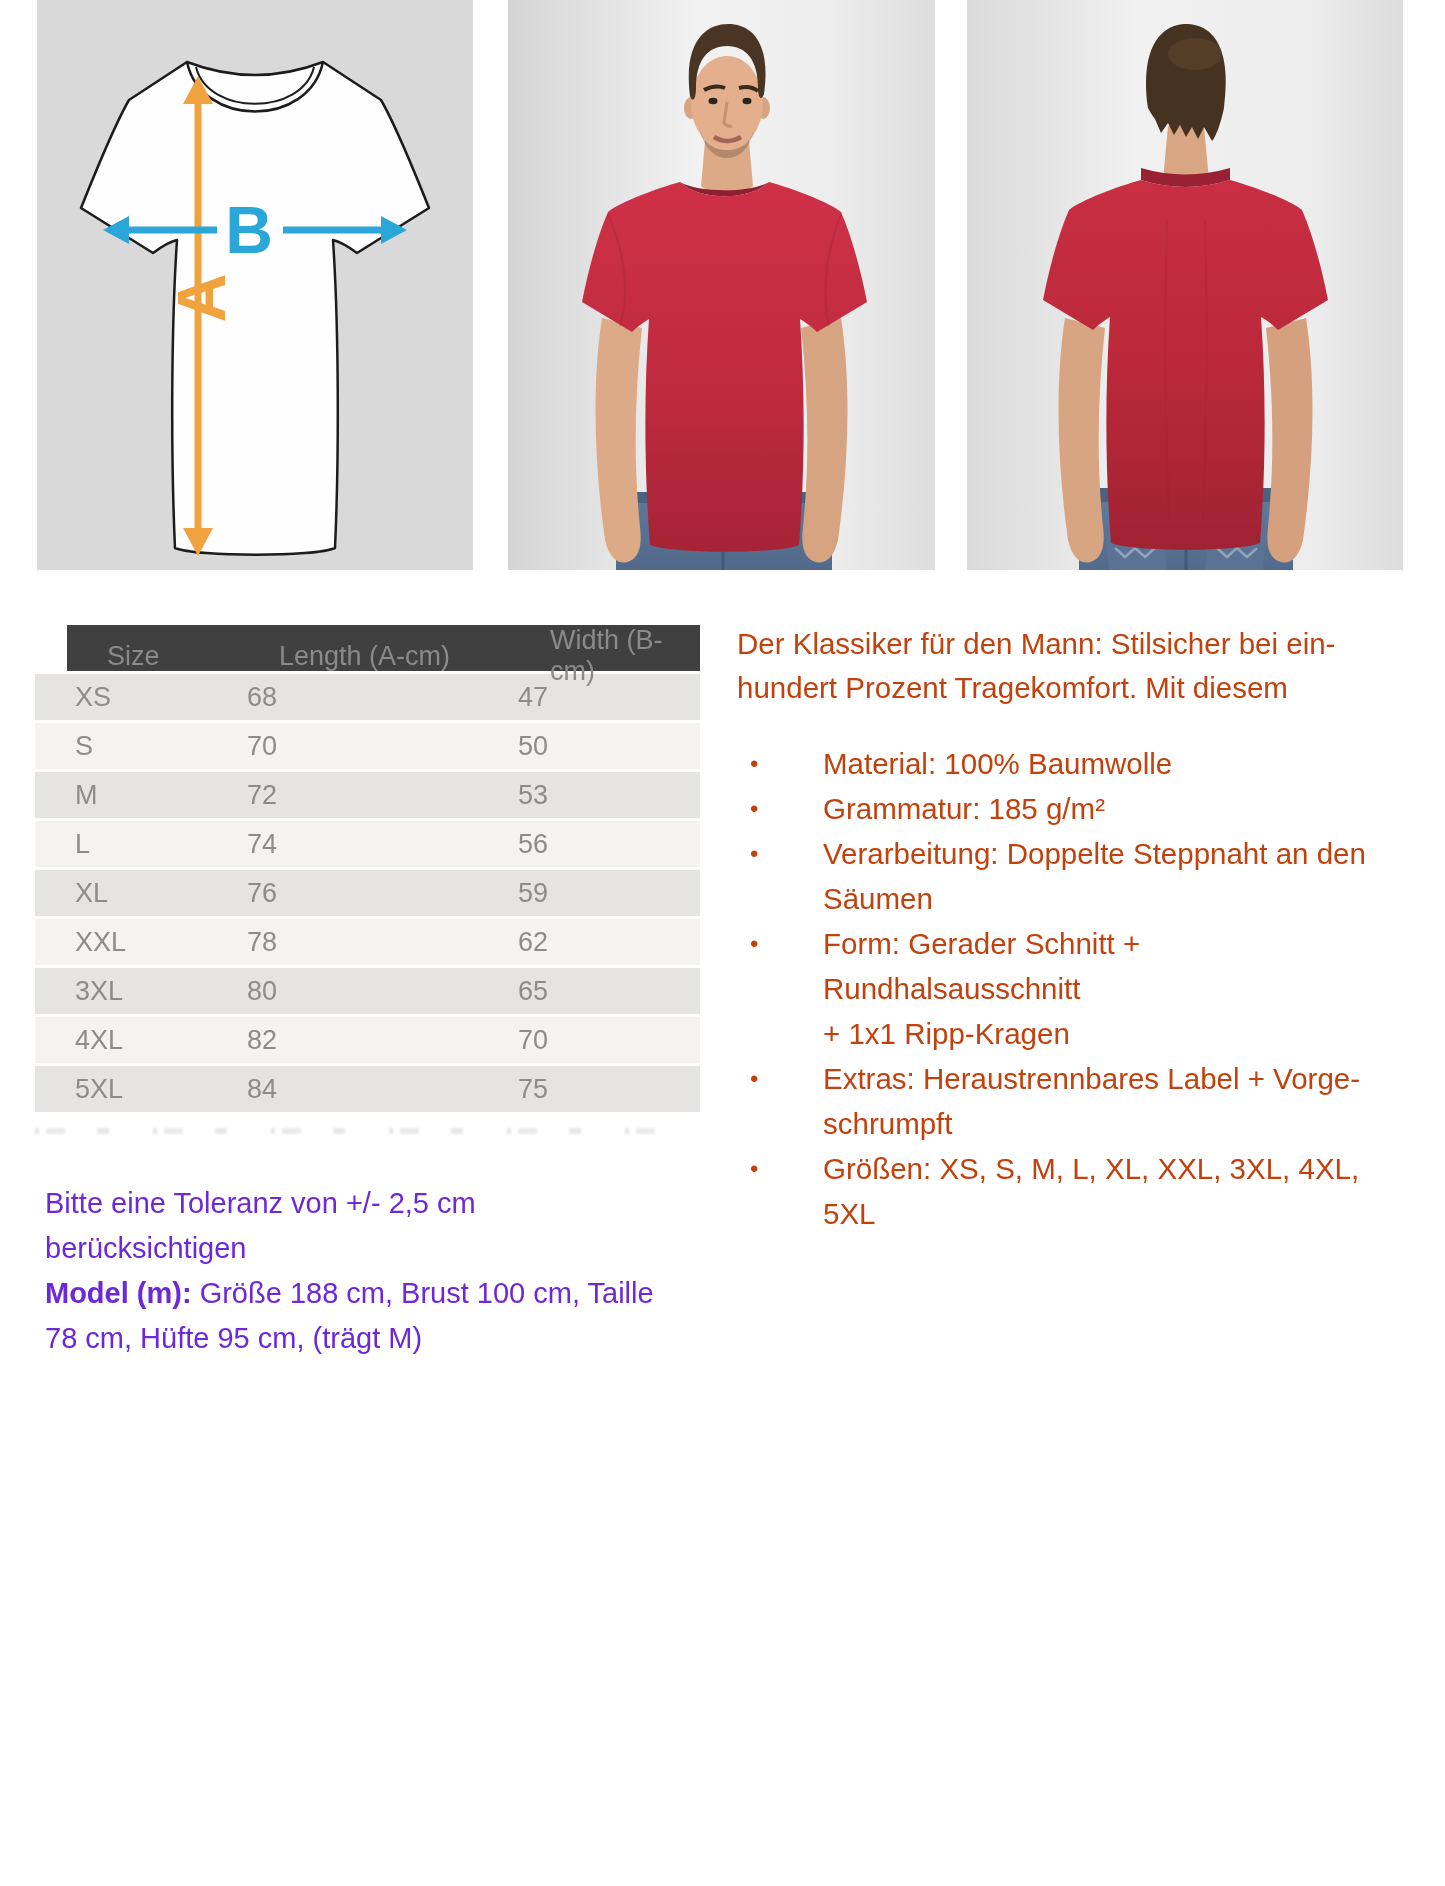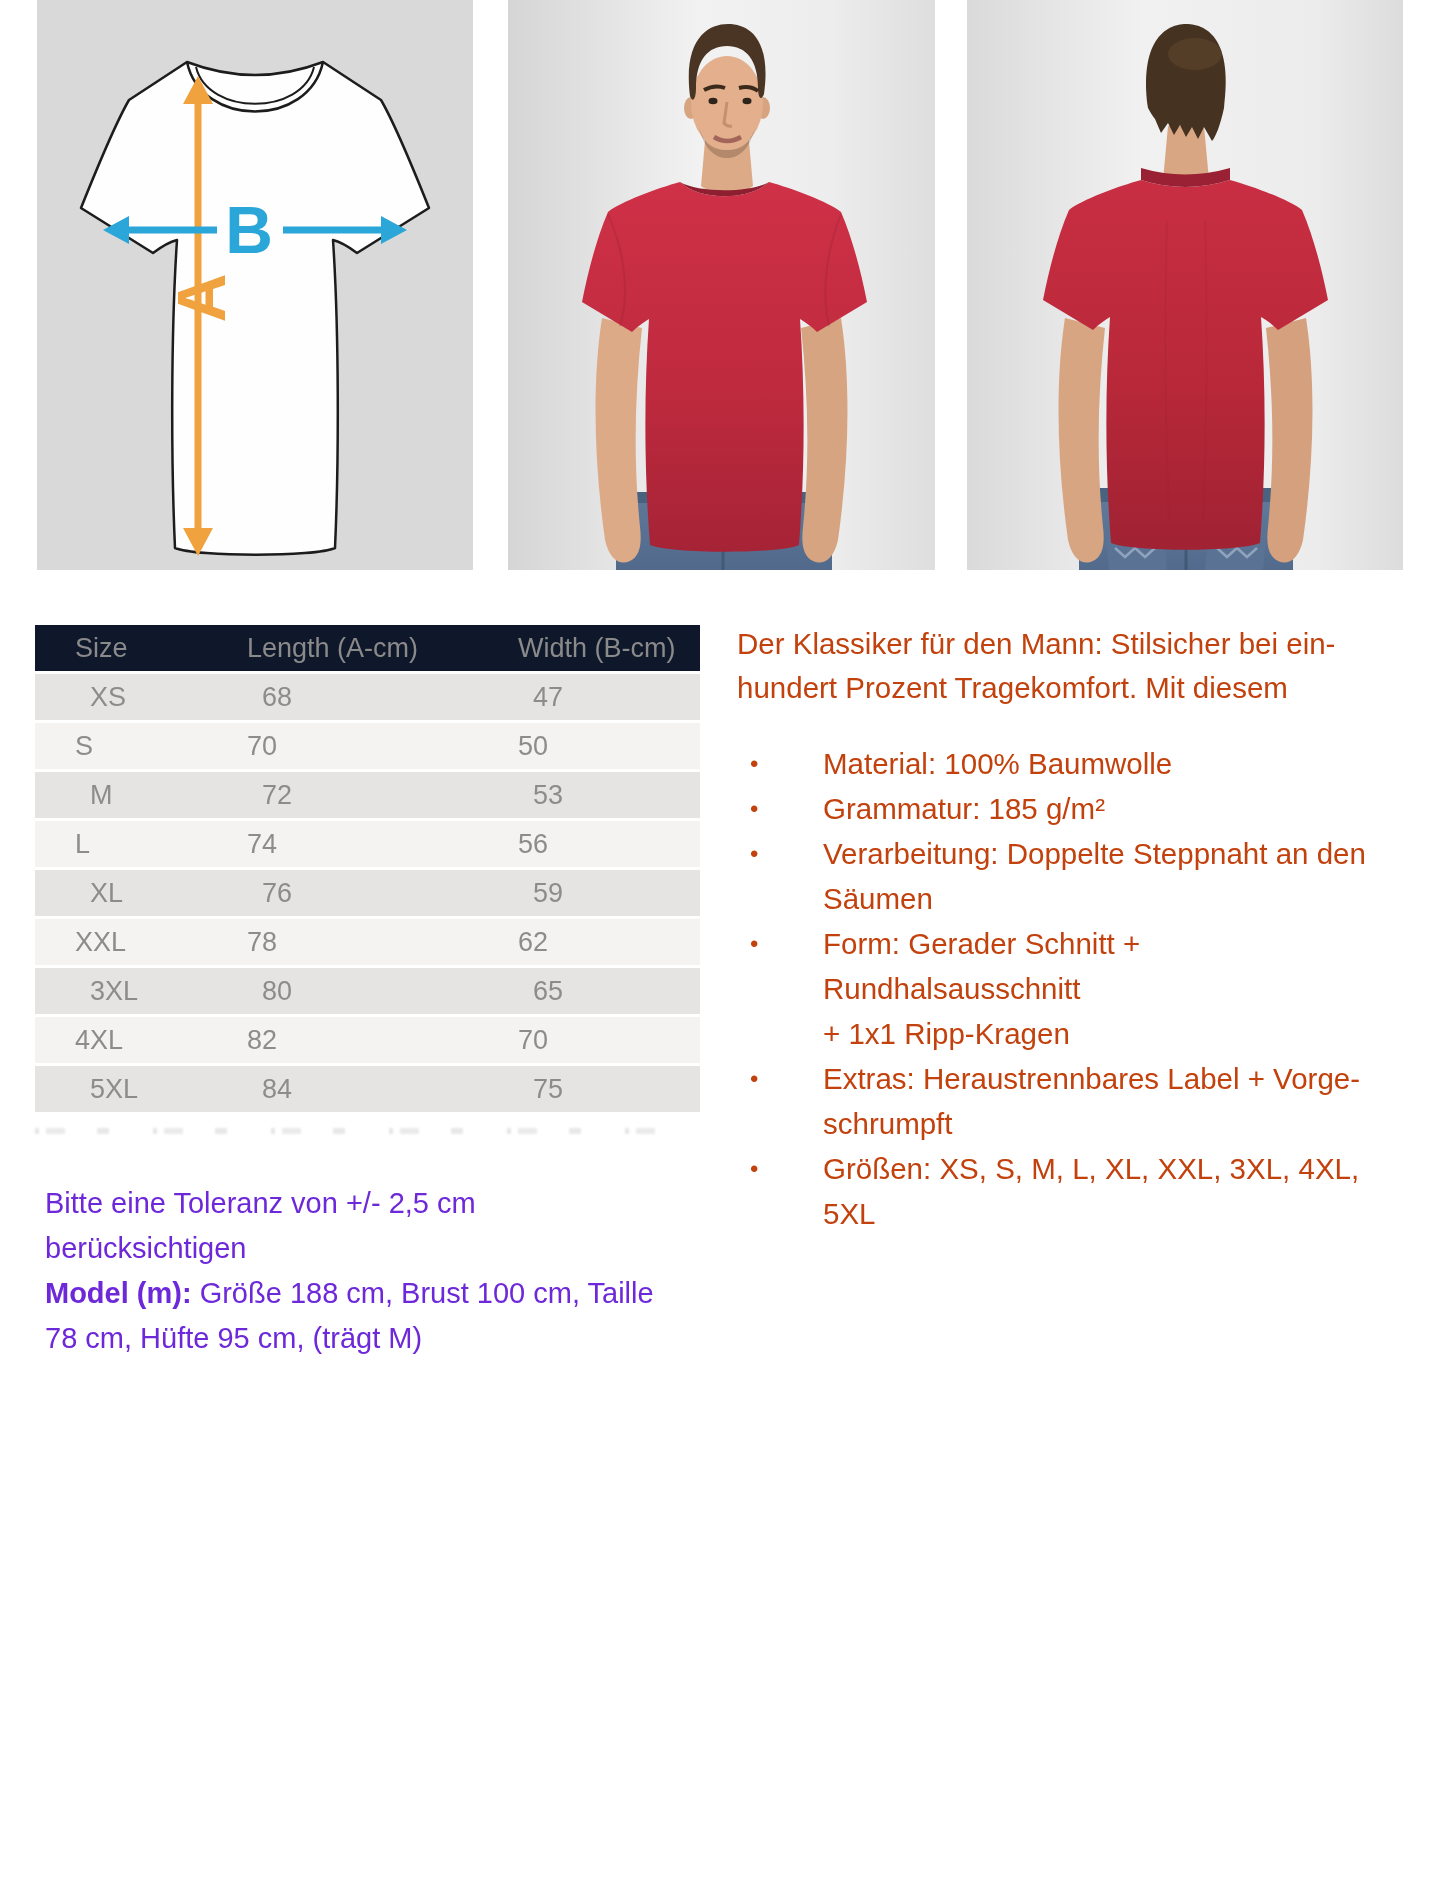--- a/index.html
+++ b/index.html
@@ -15,22 +15,22 @@
   #back-box{left:967px;width:436px;}
 
   
   .size-table{position:absolute;left:35px;top:625px;width:665px;}
   .t-band{
     display:grid;grid-template-columns:212px 271px auto;
     align-items:center;height:46px;margin-bottom:3px;
     font-size:27px;color:#8c8c8c;
   }
   .t-band .c1{padding-left:40px;}
-  .t-head{background:#0f172a;color:#8a8a8a;}
-  .t-dark{background:#e5e4e2;padding-left:15px;}
+  .t-head{background:#404040;color:#8a8a8a;margin-left:32px;}
+  .t-dark{background:#e5e4e2;}
   .t-light{background:#f4f3f1;}
   .remnant{
     position:absolute;left:35px;top:1128px;width:638px;height:6px;
     background:repeating-linear-gradient(90deg,
       #c6c6c6 0 4px, transparent 4px 11px,
       #d2d2d2 11px 30px, transparent 30px 62px,
       #cccccc 62px 74px, transparent 74px 118px);
     opacity:.45;filter:blur(1px);
   }
 

